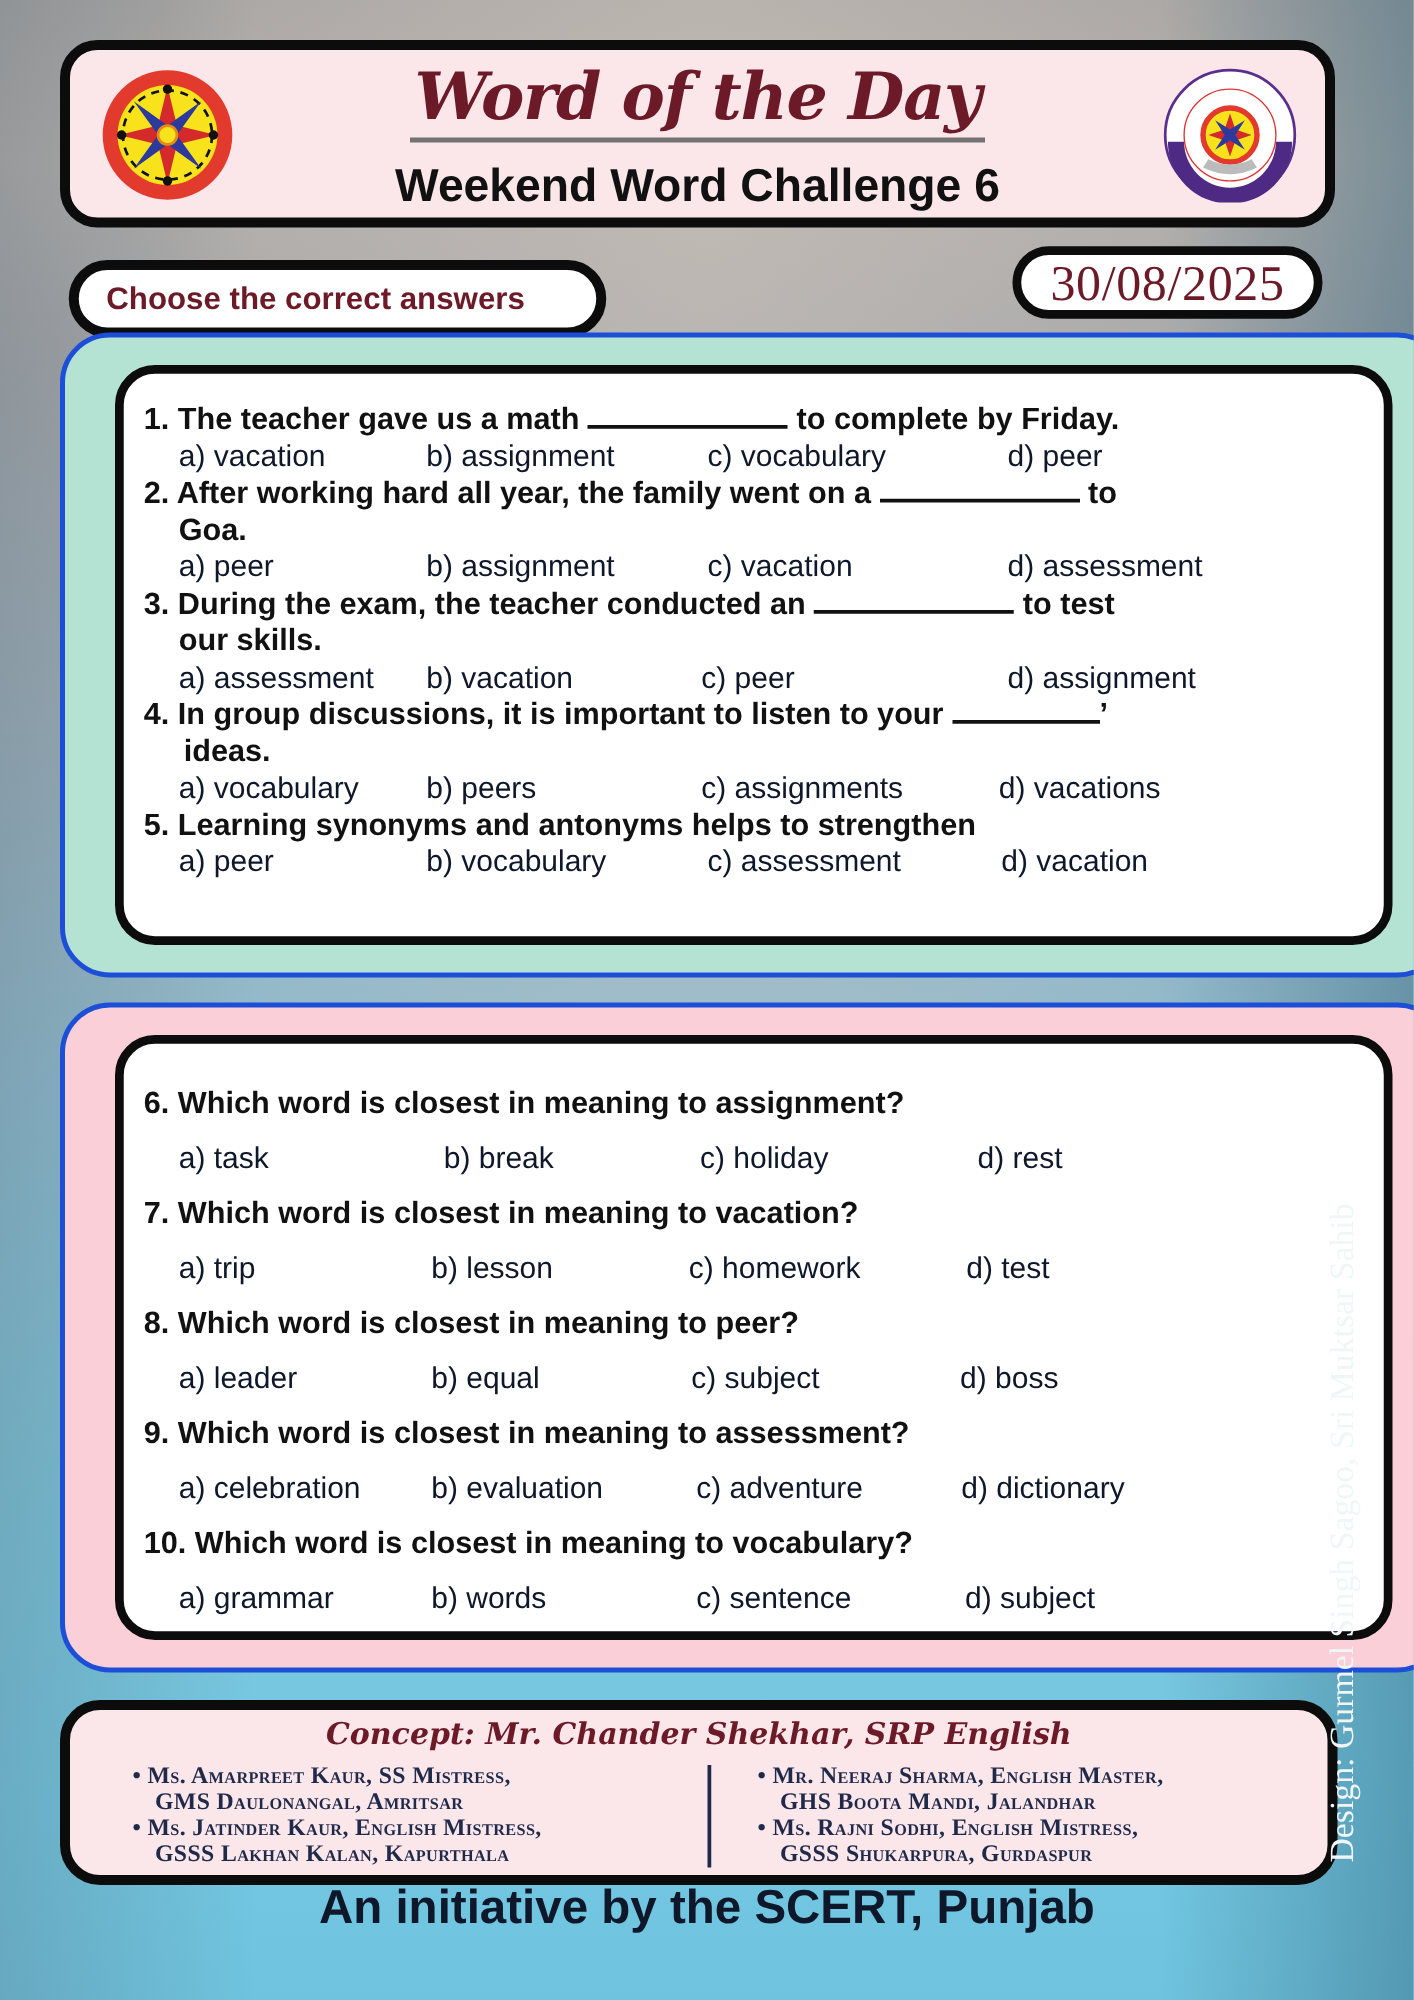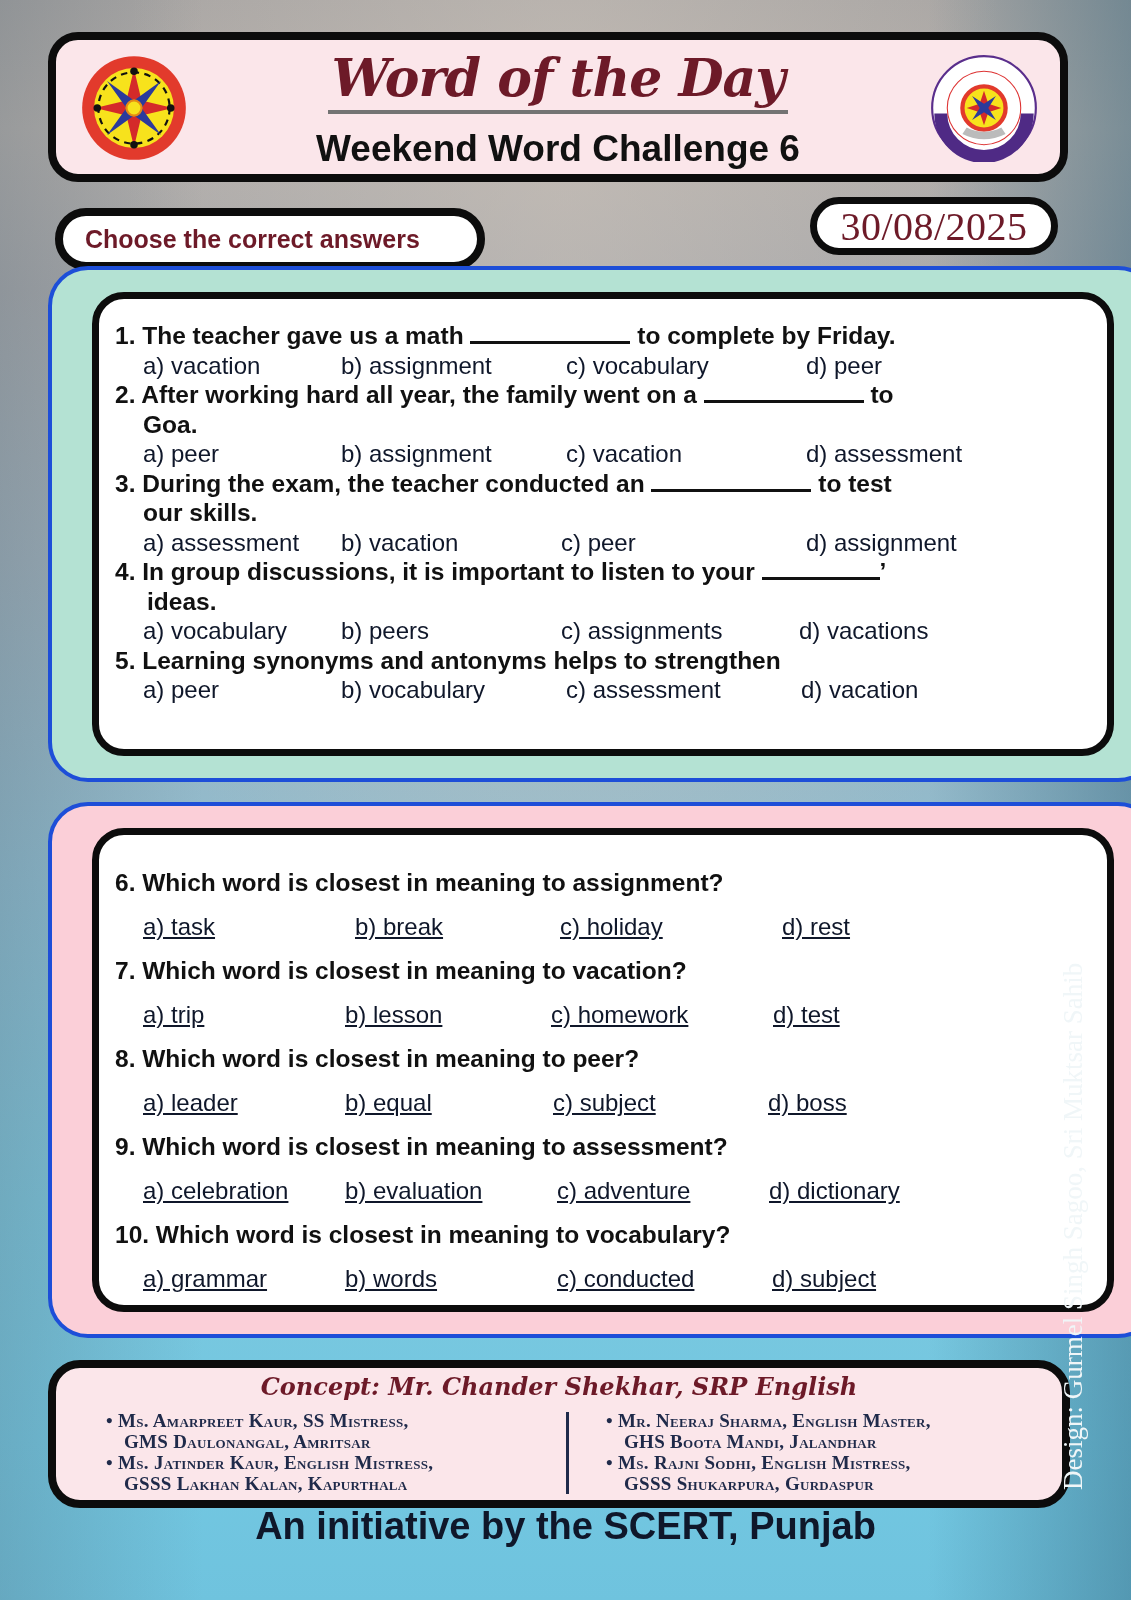--- a/index.html
+++ b/index.html
@@ -66,21 +66,21 @@
   .q-list { position: absolute; left: 16px; right: 16px; top: 22px; }
   .q-text { font-weight: bold; font-size: 24.5px; color: #111; line-height: 29.5px; }
   .q-text .cont { padding-left: 28px; display: block; }
   .opts { display: flex; font-size: 24px; color: #0f172a; line-height: 29.5px; padding-left: 28px; }
   .opts span { display: block; }
   .blank { display: inline-block; border-bottom: 3px solid #111; width: 160px; height: 20px; vertical-align: baseline; }
   .blank.s { width: 118px; }
 
   .sec-pink .q-list { top: 26px; }
   .sec-pink .q-text { line-height: 44px; }
-  .sec-pink .opts { line-height: 44px; text-decoration: underline; }
+  .sec-pink .opts { line-height: 44px; }
 
   
   .credits-box {
     left: 48px; top: 1360px; width: 1022px; height: 148px;
     background: #fbe6ea; border: 8px solid #0c0c0c; border-radius: 32px;
   }
   .concept {
     position: absolute; left: 0; right: 0; top: 4px; text-align: center;
     font-family: "DejaVu Serif", serif; font-style: italic; font-weight: bold;
     font-size: 24px; color: #6d1a28;
@@ -258,21 +258,21 @@
           <span style="width:212px">c) adventure</span>
           <span>d) dictionary</span>
         </div>
       </div>
 
       <div>
         <div class="q-text">10. Which word is closest in meaning to vocabulary?</div>
         <div class="opts">
           <span style="width:202px">a) grammar</span>
           <span style="width:212px">b) words</span>
-          <span style="width:215px">c) conducted</span>
+          <span style="width:215px">c) sentence</span>
           <span>d) subject</span>
         </div>
       </div>
 
     </div>
   </div>
 </div>
 
 <div class="abs credits-box">
   <div class="concept">Concept: Mr. Chander Shekhar, SRP English</div>

